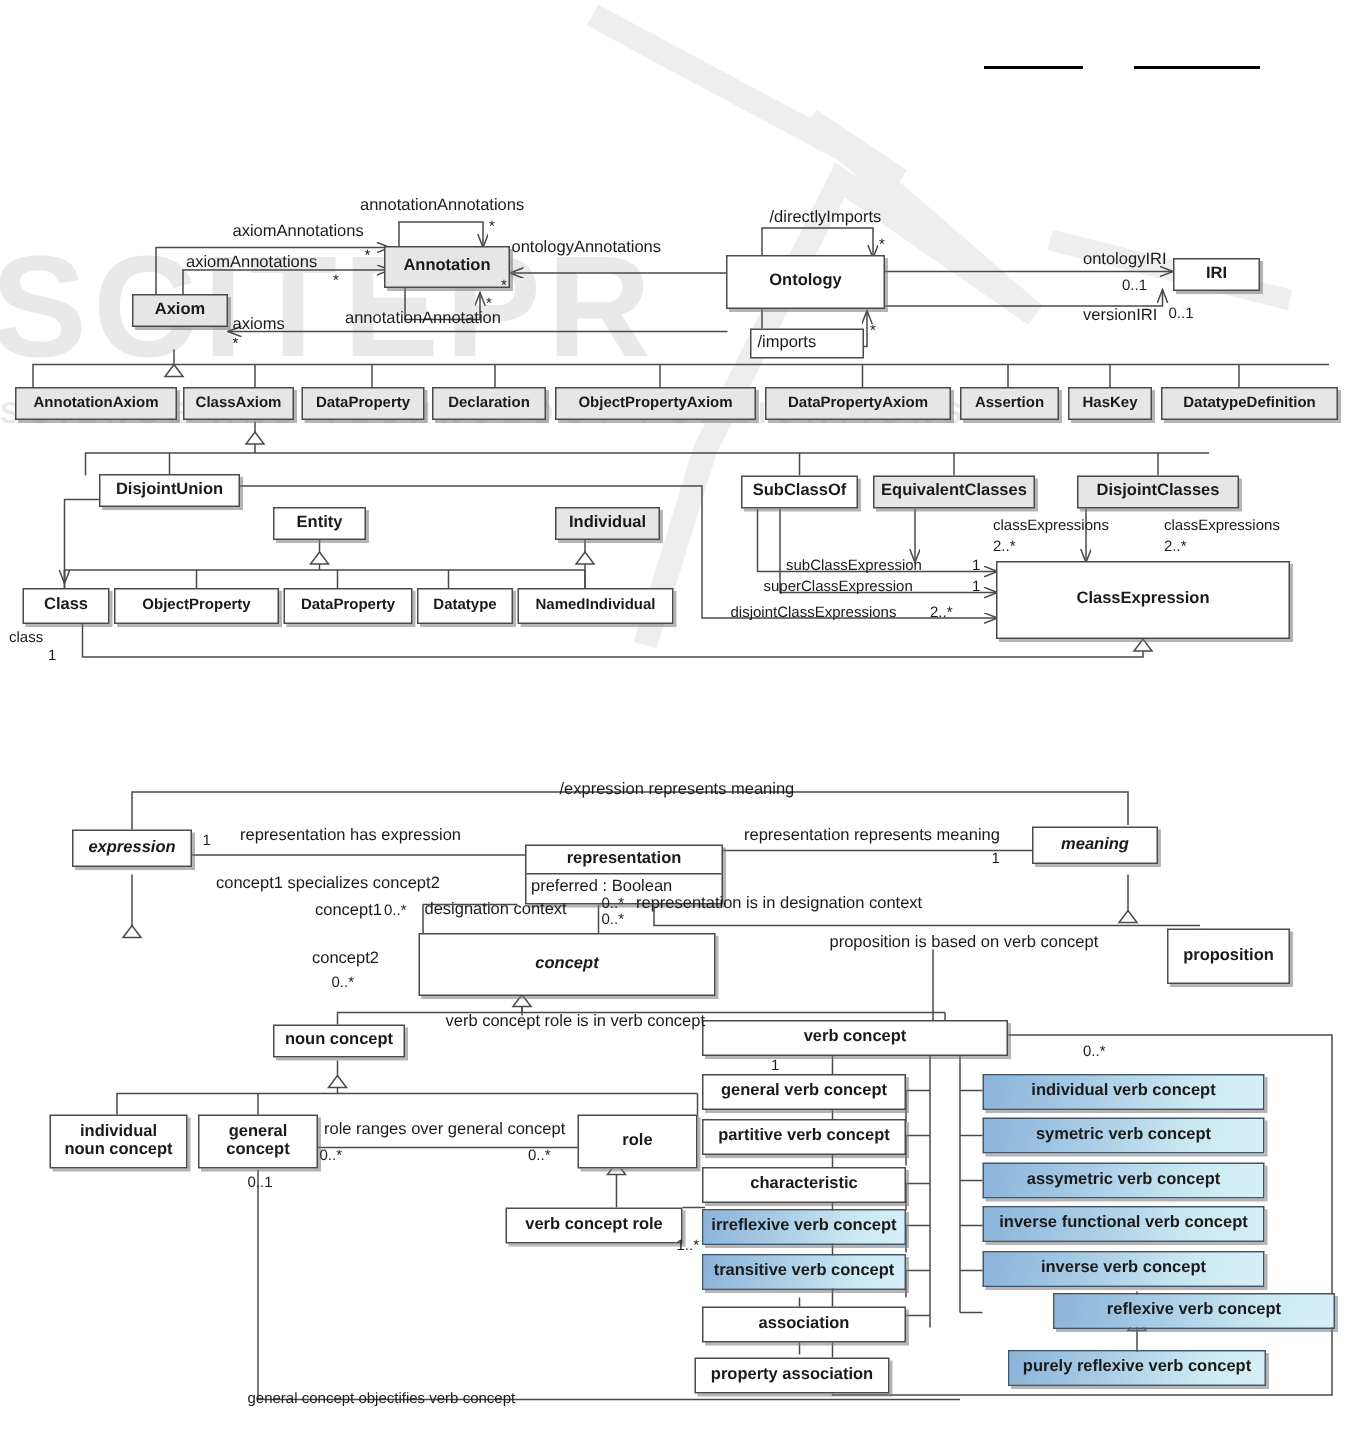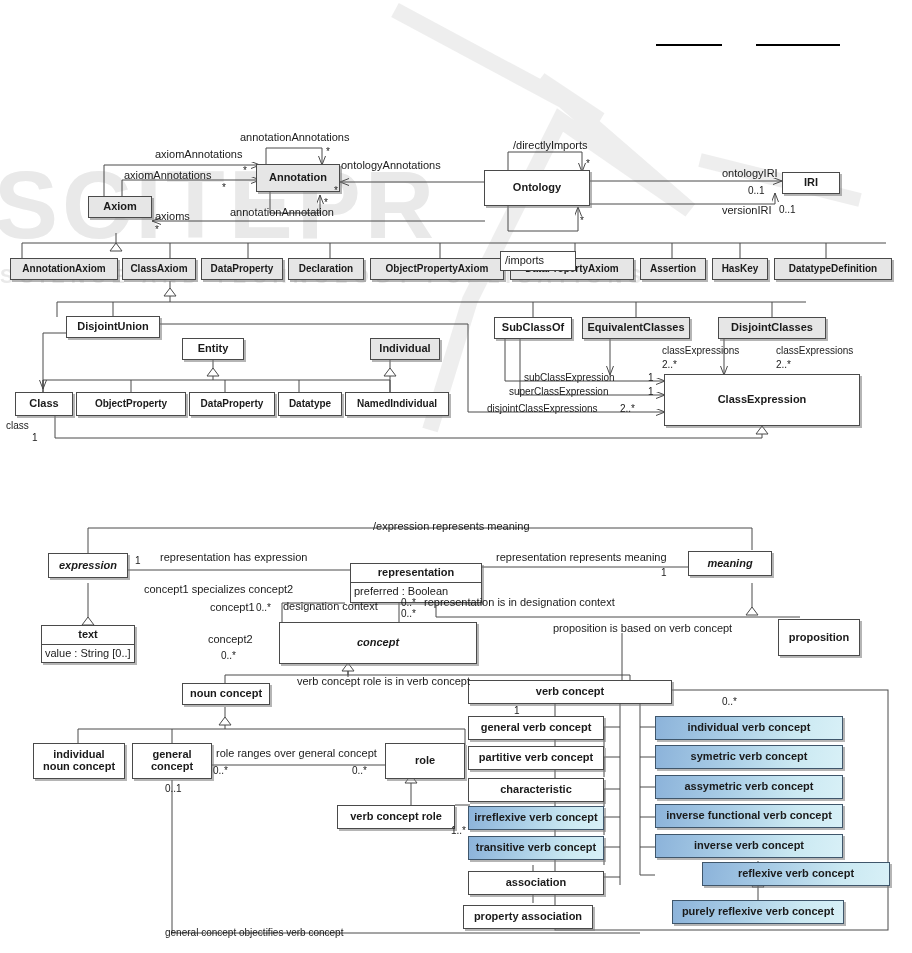--- a/index.html
+++ b/index.html
@@ -195,21 +195,21 @@
   <div class="lbl" style="left:230px;top:207px;">annotationAnnotation</div>
   <div class="lbl mult" style="left:324px;top:198px;">*</div>
 
   <div class="lbl" style="left:155px;top:211px;">axioms</div>
   <div class="lbl mult" style="left:155px;top:225px;">*</div>
 
   <div class="lbl" style="left:513px;top:140px;text-align:center;">/directlyImports</div>
   <div class="lbl mult" style="left:586px;top:159px;">*</div>
 
   <div class="node noshadow plain" style="left:500px;top:219px;width:76px;height:20px;
-       justify-content:flex-start;padding-left:4px;font-weight:normal;margin-top:32px;">
+       justify-content:flex-start;padding-left:4px;font-weight:normal;">
     <span>/imports</span>
   </div>
   <div class="lbl mult" style="left:580px;top:216px;">*</div>
 
   <div class="lbl" style="left:722px;top:168px;">ontologyIRI</div>
   <div class="lbl mult" style="left:748px;top:186px;">0..1</div>
   <div class="lbl" style="left:722px;top:205px;">versionIRI</div>
   <div class="lbl mult" style="left:779px;top:205px;">0..1</div>
 
   <div class="lbl sm" style="left:662px;top:346px;">classExpressions</div>
@@ -310,24 +310,20 @@
       <path d="M758,356 L758,398"></path>
 
       <path d="M533,360 L533,398"></path>
     </g>
 
     <rect x="555" y="185" width="333" height="240" fill="none" stroke="#4a4a4a" stroke-width="1"></rect>
   </svg>
 
   <div class="node ital" style="left:48px;top:553px;width:80px;height:25px;">expression</div>
 
-  <div class="node stack" style="left:41px;top:625px;width:94px;height:38px;">
-    <div class="hdr">text</div>
-    <div class="attr">value : String [0..]</div>
-  </div>
 
   <div class="node stack" style="left:350px;top:551px;width:132px;height:40px;margin-top:12px;">
     <div class="hdr">representation</div>
     <div class="attr">preferred : Boolean</div>
   </div>
 
   <div class="node ital" style="left:688px;top:551px;width:84px;height:25px;">meaning</div>
 
   <div class="node" style="left:766px;top:619px;width:82px;height:37px;margin-left:12px;">proposition</div>
 

